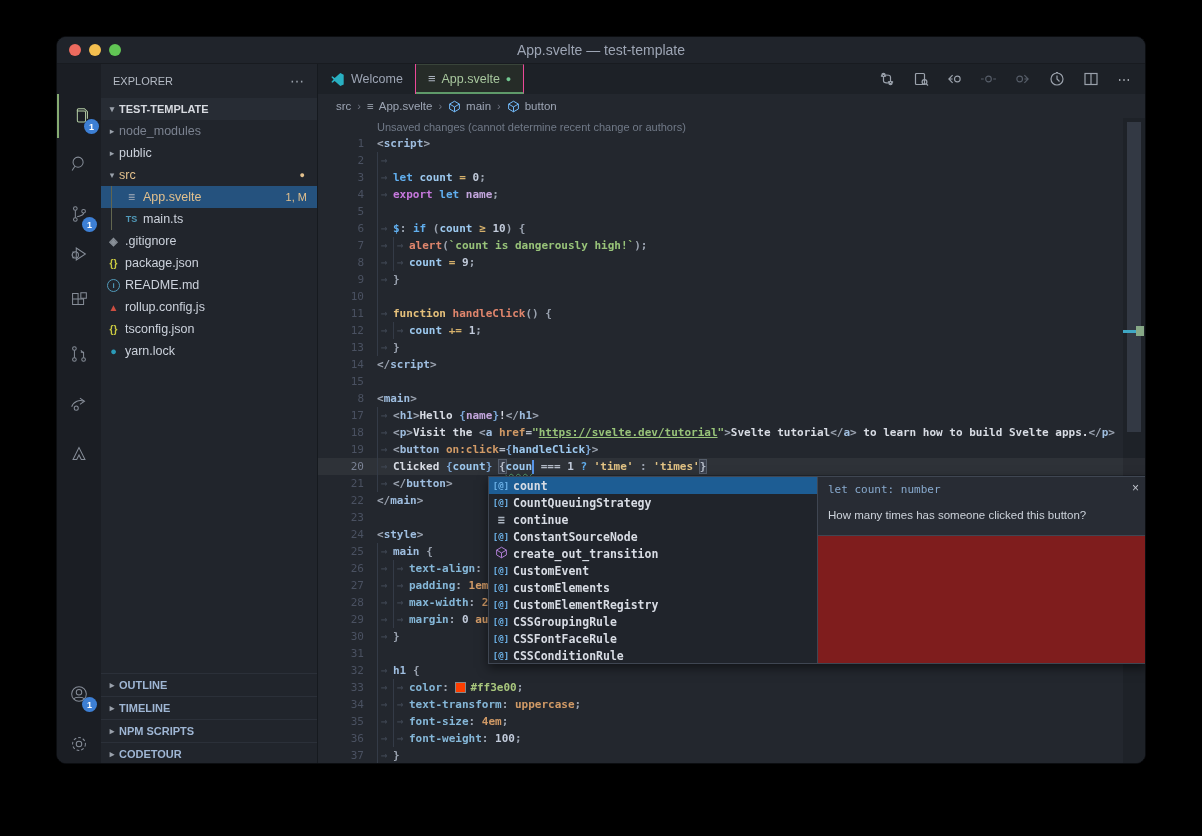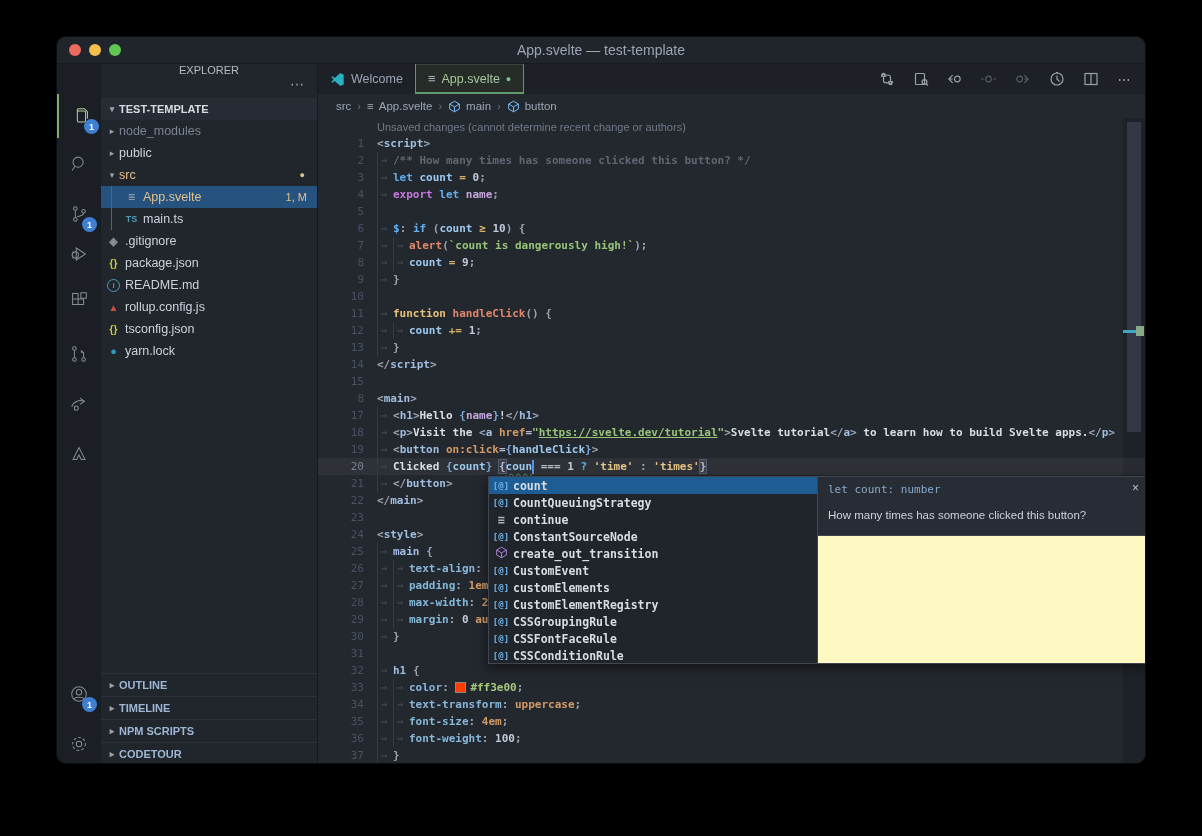--- a/index.html
+++ b/index.html
@@ -18,21 +18,21 @@
   .activitybar{width:44px;background:#1b1e24;position:relative;flex:none;}
   .abitem{position:absolute;left:0;width:44px;height:44px;display:flex;align-items:center;justify-content:center;}
   .abitem.active{border-left:2px solid #86ab72;}
   .abitem svg{stroke:#868d98;fill:none;stroke-width:1.1;}
   .abitem.active svg{stroke:#b6cfa6;}
   .badge{position:absolute;right:4px;bottom:4px;width:15px;height:15px;border-radius:50%;
     background:#3d7fd4;color:#fff;font-size:9px;display:flex;align-items:center;justify-content:center;font-weight:bold;}
   
   .sidebar{width:216px;background:#21252c;flex:none;position:relative;border-right:1px solid #161a1f;
     color:#ccd2dc;}
-  .sb-header{height:34px;display:flex;align-items:center;padding:0 12px;font-size:11px;color:#b4bac4;flex-direction:column;}
+  .sb-header{height:34px;display:flex;align-items:center;padding:0 12px;font-size:11px;color:#b4bac4;}
   .sb-header .more{margin-left:auto;color:#9aa1ab;font-size:14px;letter-spacing:1px;}
   .sb-root{height:22px;display:flex;align-items:center;font-size:11px;font-weight:bold;color:#d7dae0;
     padding-left:4px;background:#272c34;}
   .chev{width:14px;text-align:center;color:#9aa1ab;font-size:9px;flex:none;}
   .frow{height:22px;display:flex;align-items:center;font-size:12.5px;position:relative;cursor:pointer;}
   .frow.sel{background:#25527e;}
   .frow .flabel{white-space:nowrap;}
   .frow.dim .flabel{color:#7b8290;text-align:center;}
   .frow.mod .flabel{color:#e2c08d;}
   .ficon{width:17px;flex:none;text-align:center;font-size:10px;font-weight:bold;margin-right:3px;}
@@ -107,21 +107,21 @@
   .suggest{position:absolute;left:170px;top:412px;width:660px;height:188px;z-index:5;
     box-shadow:0 4px 10px rgba(0,0,0,.5);}
   .sg-list{position:absolute;left:0;top:0;width:330px;height:188px;background:#20242b;
     border:1px solid #3f4652;box-sizing:border-box;}
   .sg-row{height:17px;display:flex;align-items:center;font-family:"DejaVu Sans Mono",monospace;
     font-size:11.5px;font-weight:700;color:#d8dce4;cursor:pointer;}
   .sg-row.sel{background:#1d5d94;}
   .sg-ic{width:24px;flex:none;text-align:center;font-size:9px;}
   .sg-ic.var{color:#6cb2e8;}
   .sg-ic.kwd{color:#a9b2bd;font-size:12px;}
-  .sg-docs{position:absolute;left:330px;top:0;width:330px;height:188px;background:#fef9c3;
+  .sg-docs{position:absolute;left:330px;top:0;width:330px;height:188px;background:#7f1d1d;
     border:1px solid #3f4652;border-left:none;box-sizing:border-box;}
   .sg-docs-head{height:59px;background:#282c34;border-bottom:1px solid #3f4652;position:relative;
     padding:6px 10px;box-sizing:border-box;}
   .sg-sig{font-family:"DejaVu Sans Mono",monospace;font-size:11px;color:#88aace;}
   .sg-desc{margin-top:13px;font-size:11.5px;color:#ccd2da;}
   .sg-close{position:absolute;right:8px;top:4px;color:#c0c4cc;font-size:12px;cursor:pointer;}
   .cube-svg{width:13px;height:13px;}
   .cube-svg path{fill:none;stroke-width:1.2;}
   .cube-blue path{stroke:#75beff;}
   .cube-purple path{stroke:#b180d7;}
@@ -382,21 +382,21 @@
               <path d="M2 5l6 3.5L14 5M8 8.5v6"></path>
             </svg>
             <span>button</span>
           </span>
         </div>
 
       <div class="codearea">
         <div id="code-rows">
             <div class="row"><div class="num"></div><div class="blametext">Unsaved changes (cannot determine recent change or authors)</div></div>
             <div class="row"><div class="num">1</div><div class="codeline"><span class="tk tk-pun">&lt;</span><span class="tk tk-tagname">script</span><span class="tk tk-pun">&gt;</span></div></div>
-            <div class="row"><div class="num">2</div><div class="codeline"><span class="tk tk-ind">→</span><span class="tk tk-com">/** How many times has someone clicked this button? */</span></div></div>
+            <div class="row"><div class="num">2</div><div class="codeline"><span class="tk tk-ind">→</span></div></div>
             <div class="row"><div class="num">3</div><div class="codeline"><span class="tk tk-ind">→</span><span class="tk tk-kw">let </span><span class="tk tk-var">count </span><span class="tk tk-op">= </span><span class="tk tk-num">0</span><span class="tk tk-pun">;</span></div></div>
             <div class="row"><div class="num">4</div><div class="codeline"><span class="tk tk-ind">→</span><span class="tk tk-kwp">export </span><span class="tk tk-kw">let </span><span class="tk tk-varp">name</span><span class="tk tk-pun">;</span></div></div>
             <div class="row"><div class="num">5</div><div class="codeline"><span class="tk tk-ind"></span></div></div>
             <div class="row"><div class="num">6</div><div class="codeline"><span class="tk tk-ind">→</span><span class="tk tk-kw">$</span><span class="tk tk-pun">: </span><span class="tk tk-kw">if </span><span class="tk tk-pun">(</span><span class="tk tk-var">count </span><span class="tk tk-op">≥ </span><span class="tk tk-num">10</span><span class="tk tk-pun">) {</span></div></div>
             <div class="row"><div class="num">7</div><div class="codeline"><span class="tk tk-ind">→</span><span class="tk tk-ind">→</span><span class="tk tk-fn">alert</span><span class="tk tk-pun">(</span><span class="tk tk-str">`count is dangerously high!`</span><span class="tk tk-pun">);</span></div></div>
             <div class="row"><div class="num">8</div><div class="codeline"><span class="tk tk-ind">→</span><span class="tk tk-ind">→</span><span class="tk tk-var">count </span><span class="tk tk-op">= </span><span class="tk tk-num">9</span><span class="tk tk-pun">;</span></div></div>
             <div class="row"><div class="num">9</div><div class="codeline"><span class="tk tk-ind">→</span><span class="tk tk-pun">}</span></div></div>
             <div class="row"><div class="num">10</div><div class="codeline"><span class="tk tk-ind"></span></div></div>
             <div class="row"><div class="num">11</div><div class="codeline"><span class="tk tk-ind">→</span><span class="tk tk-kwg">function </span><span class="tk tk-fn">handleClick</span><span class="tk tk-pun">() {</span></div></div>
             <div class="row"><div class="num">12</div><div class="codeline"><span class="tk tk-ind">→</span><span class="tk tk-ind">→</span><span class="tk tk-var">count </span><span class="tk tk-op">+= </span><span class="tk tk-num">1</span><span class="tk tk-pun">;</span></div></div>

